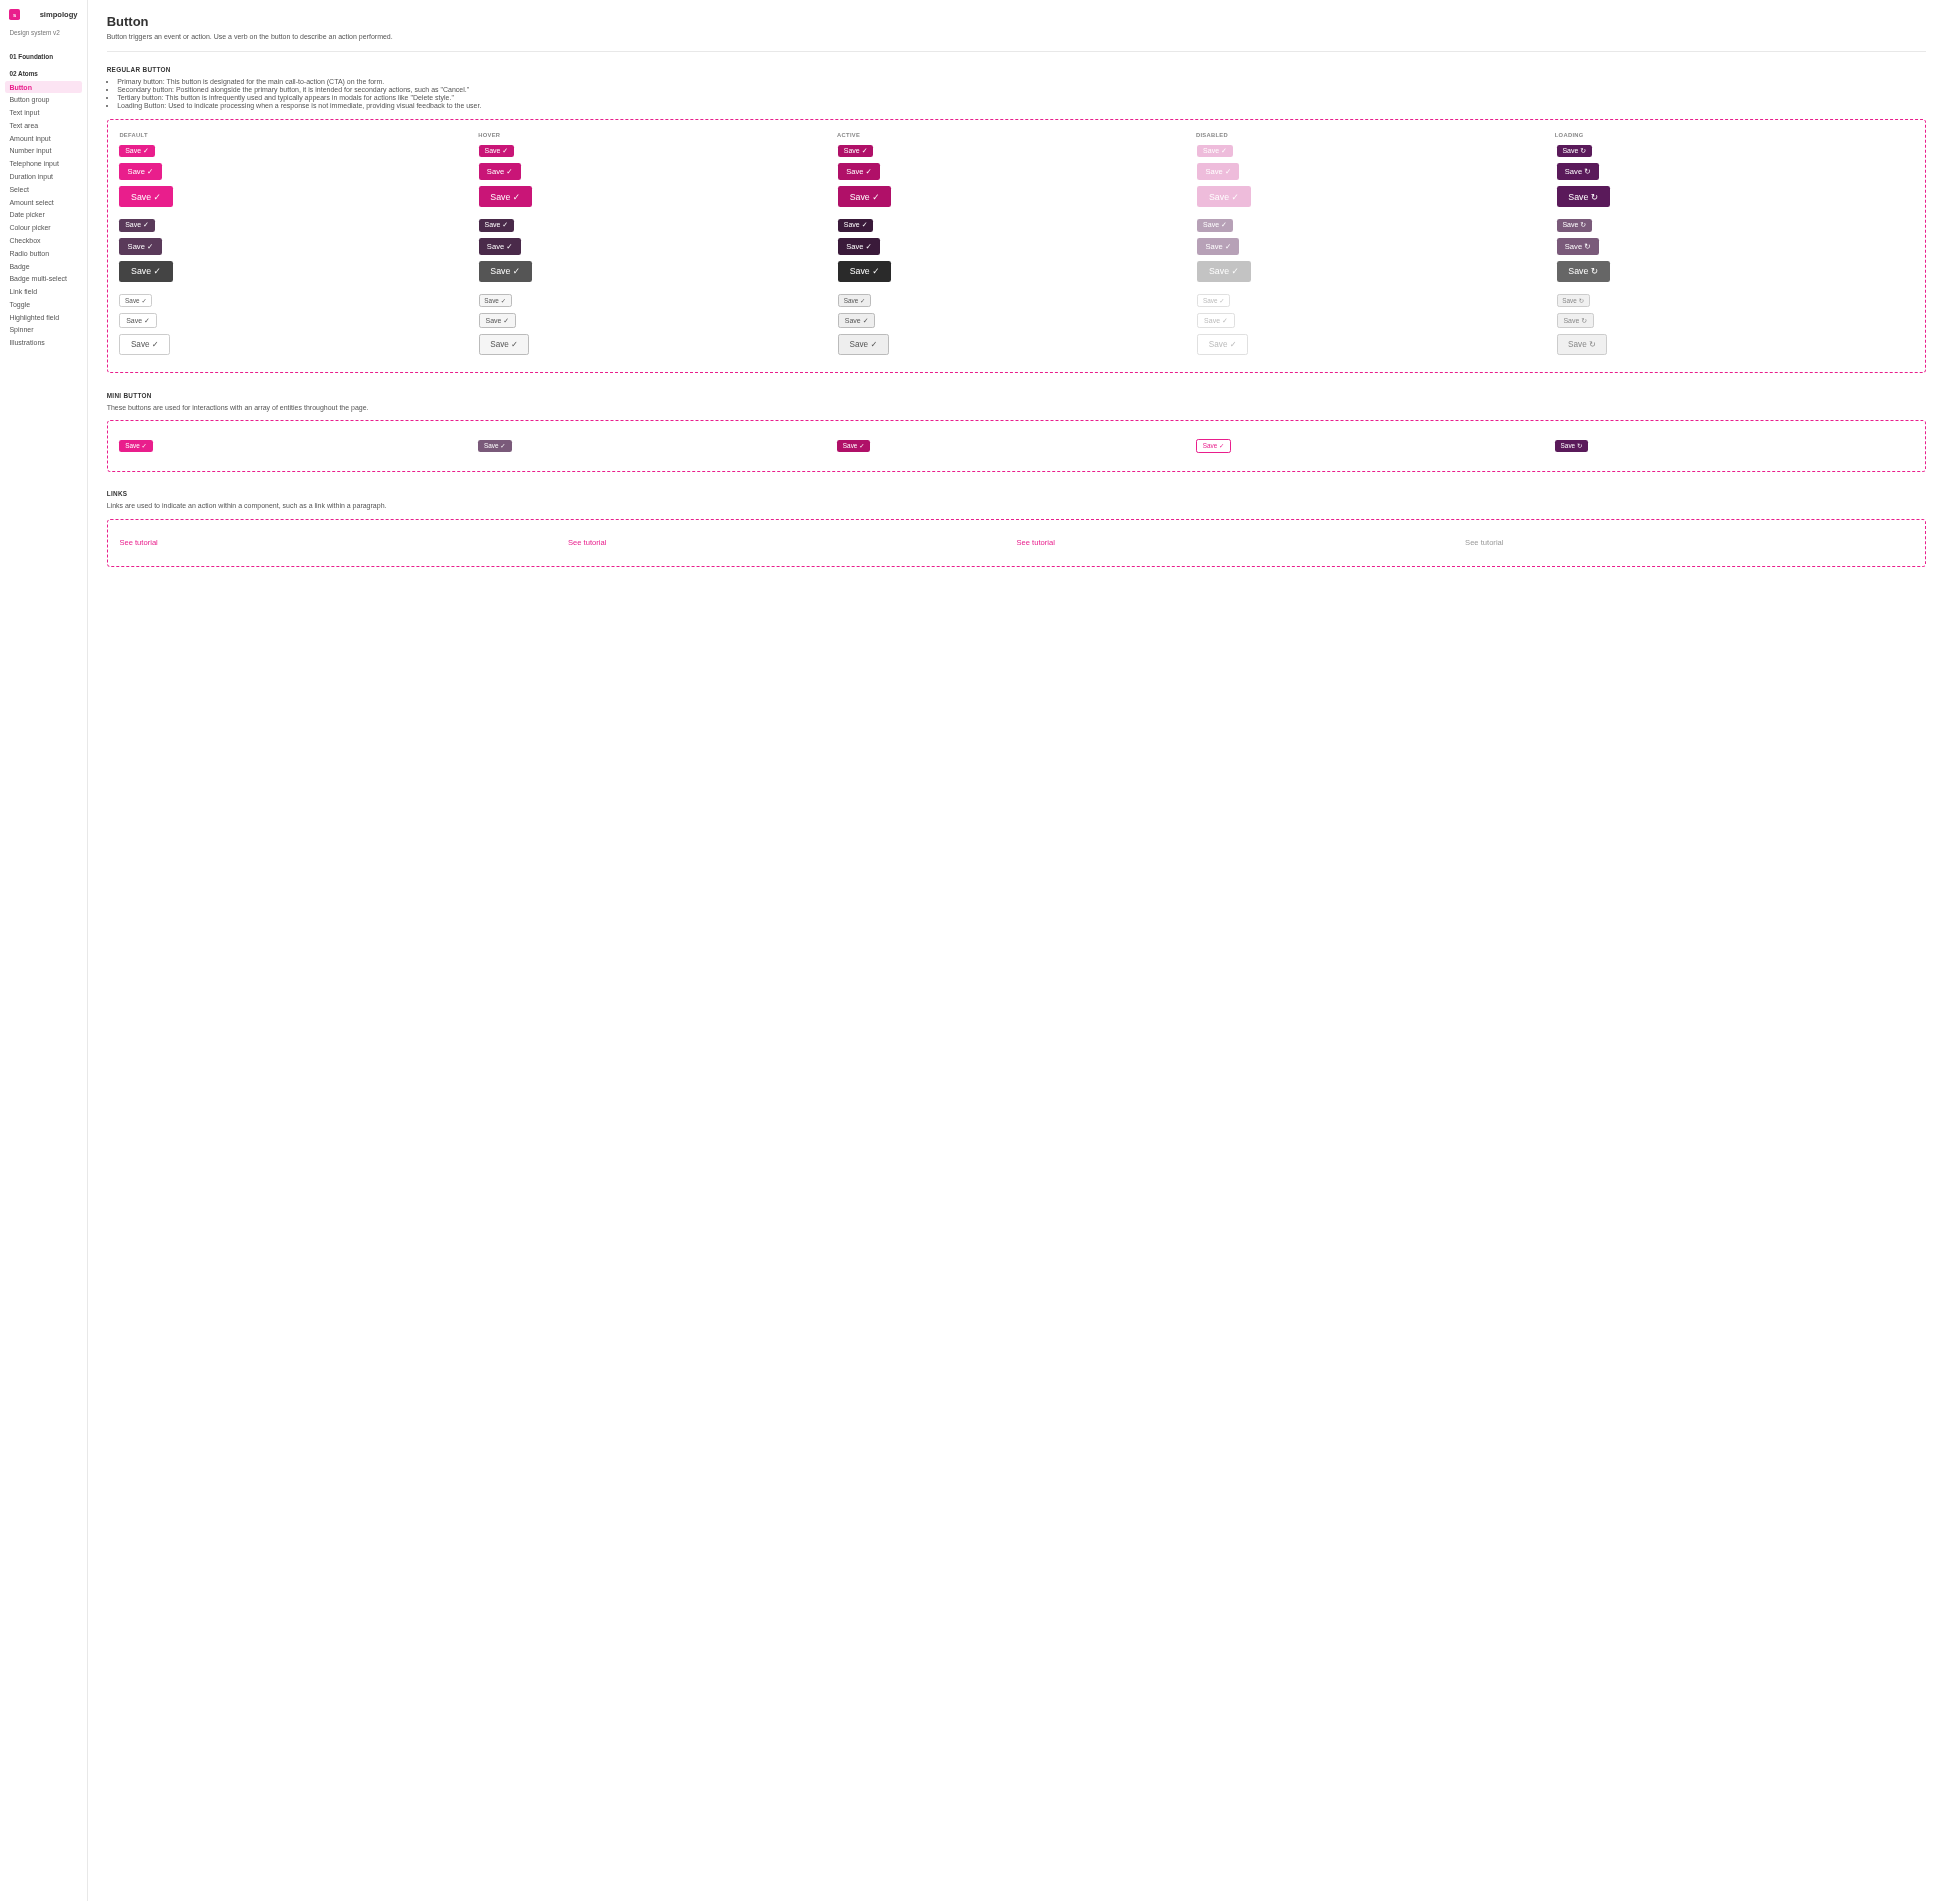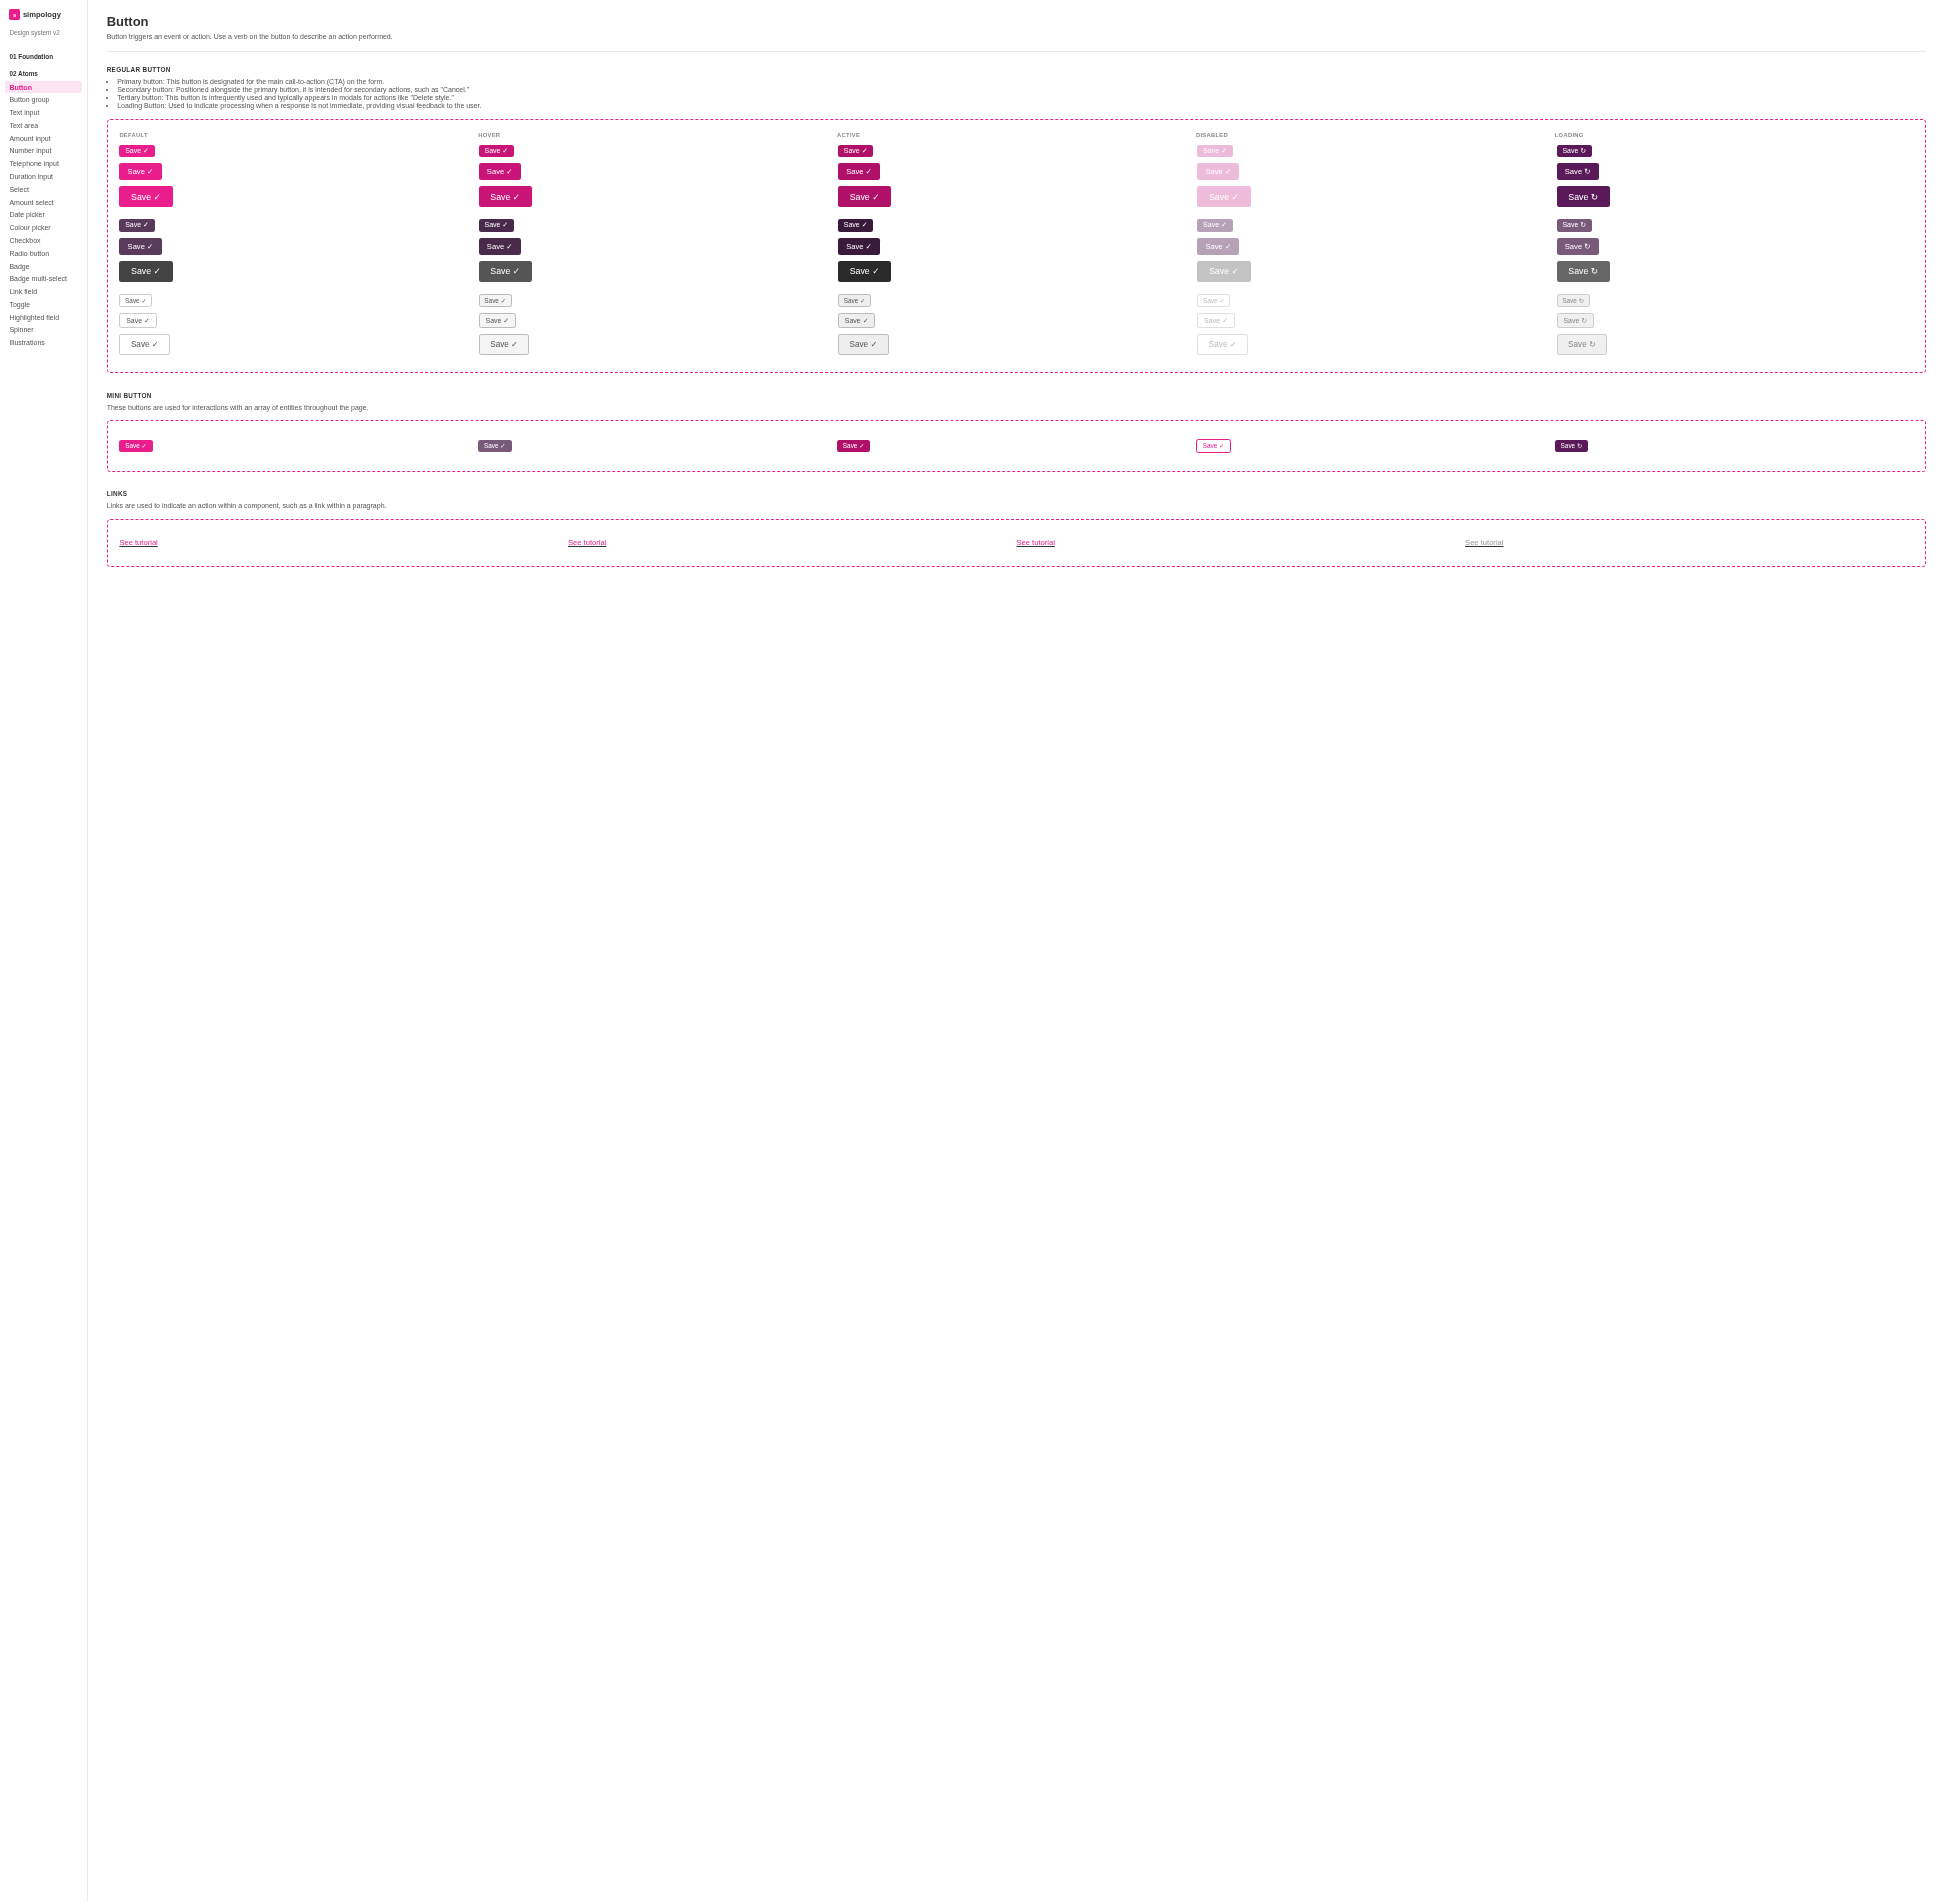--- a/index.html
+++ b/index.html
@@ -1,20 +1,20 @@
 <!DOCTYPE html>
 <html style="font-size:9.4px"><head>
   <meta charset="utf-8">
   <style>
     * { box-sizing: border-box; margin: 0; padding: 0; }
     body { font-family: -apple-system, BlinkMacSystemFont, 'Segoe UI', sans-serif; font-size: 7.6px; color: #333; background: #fff; display: flex; min-height: 100vh; }
 
     
     .sidebar { width: 88px; min-width: 88px; border-right: 0.6px solid #e8e8e8; padding: 9.4px 0; background: #fff; }
-    .sidebar-logo { display: flex; align-items: center; gap: 3px; padding: 0 9.4px 9.4px; font-size: 7.6px; font-weight: 600; color: #333; text-align: right; }
+    .sidebar-logo { display: flex; align-items: center; gap: 20px; padding: 0 9.4px 9.4px; font-size: 7.6px; font-weight: 600; color: #333; text-align: right; }
     .sidebar-logo-icon { width: 10.5px; height: 10.5px; background: #e91e8c; border-radius: 1.8px; display: flex; align-items: center; justify-content: center; color: #fff; font-size: 5.8px; font-weight: bold; }
     .sidebar-subtitle { padding: 0 9.4px 9.4px; font-size: 6.4px; color: #777; }
     .sidebar-section { font-size: 6.4px; font-weight: 700; color: #333; padding: 7px 9.4px 3.5px; }
     .sidebar-item { padding: 2.9px 9.4px; font-size: 7px; color: #555; cursor: pointer; border-radius: 0; }
     .sidebar-item.active { background: #fce4f3; color: #e91e8c; font-weight: 600; border-radius: 2.3px; margin: 0 4.7px; padding: 2.9px 4.7px; }
 
     
     .main { flex: 1; padding: 14px 18.7px; overflow-y: auto; }
     .page-title { font-size: 13px; font-weight: 600; margin-bottom: 3.5px; }
     .page-desc { font-size: 7px; color: #555; margin-bottom: 11.7px; }
@@ -72,21 +72,21 @@
     .btn-mini-primary { background: #e91e8c; color: #fff; }
     .btn-mini-secondary { background: #7a5a7a; color: #fff; }
     .btn-mini-active { background: #b01068; color: #fff; }
     .btn-mini-disabled { color: #e91e8c; background: transparent; border: 0.6px solid #e91e8c; }
     .btn-mini-loading { background: #5a1a5a; color: #fff; }
 
     
     .mini-row { display: grid; grid-template-columns: repeat(5, 1fr); align-items: center; padding: 5.8px 0; }
 
     
-    .links-row { display: grid; grid-template-columns: repeat(4, 1fr); align-items: center; padding: 7px 0; text-decoration: underline; }
+    .links-row { display: grid; grid-template-columns: repeat(4, 1fr); align-items: center; padding: 7px 0; }
     .link-item { font-size: 7.6px; color: #e91e8c; cursor: pointer; text-decoration: none; font-weight: 500; }
     .link-item-disabled { color: #999; cursor: default; }
 
     .section-gap { margin-bottom: 18.7px; }
   </style>
 </head>
 <body>
 
 <div class="sidebar">
   <div class="sidebar-logo">

